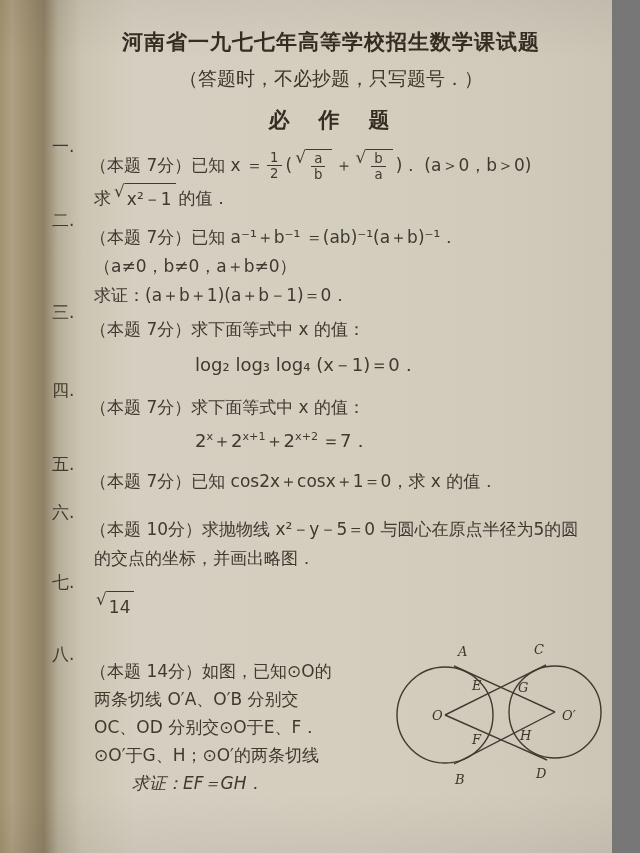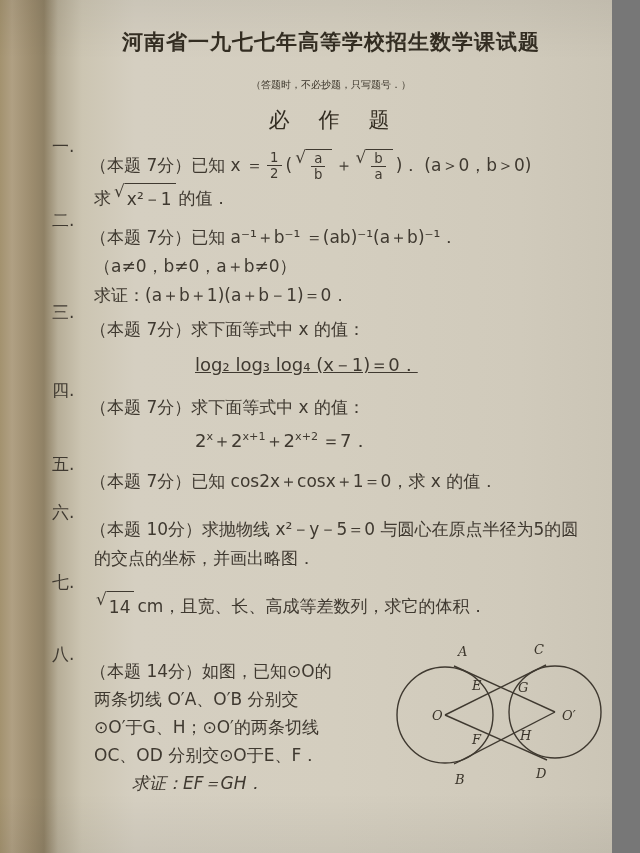--- a/index.html
+++ b/index.html
@@ -15,26 +15,26 @@
         #a3926f 0px, #b0a083 12px, #9c8c6e 32px, #8f8165 44px,
         #b7ae98 58px, #ccc5b2 82px, #d5cfc1 135px, #d4cebf 55%,
         #d0cabb 85%, #cbc5b6 100%);
   }
   .title{
     position:absolute;top:28px;left:80px;right:30px;
     text-align:center;font-size:21px;font-weight:bold;
     letter-spacing:1px;color:#332d22;
   }
   .subtitle{
-    position:absolute;top:78px;left:80px;right:30px;
-    text-align:center;font-size:10px;color:#3c362b;
+    position:absolute;top:66px;left:80px;right:30px;
+    text-align:center;font-size:19px;color:#3c362b;
   }
   .section-heading{
     position:absolute;top:106px;left:80px;right:30px;
-    text-align:center;font-size:21px;font-weight:normal;
+    text-align:center;font-size:21px;font-weight:bold;
     letter-spacing:4px;color:#332d22;
   }
   .q{
     position:absolute;left:52px;right:16px;
     display:flex;align-items:flex-start;
     font-size:17px;line-height:29px;
   }
   .q .qnum{flex:0 0 38px;white-space:nowrap;}
   .q .qbody{flex:1 1 auto;margin-top:17px;}
   .q .qline{white-space:nowrap;}
@@ -112,21 +112,21 @@
       <div class="qline">（本题 7分）已知 a⁻¹＋b⁻¹ ＝(ab)⁻¹(a＋b)⁻¹．</div>
       <div class="qline indent">（a≠0，b≠0，a＋b≠0）</div>
       <div class="qline indent">求证：(a＋b＋1)(a＋b－1)＝0．</div>
     </div>
   </div>
 
   <div class="q" style="top:298px;">
     <span class="qnum">三.</span>
     <div class="qbody">
       <div class="qline">（本题 7分）求下面等式中 x 的值：</div>
-      <div class="qline center-eq" style="margin-top:6px;text-decoration:underline;">log₂ log₃ log₄ (x－1)＝0．</div>
+      <div class="qline center-eq" style="margin-top:6px;">log₂ log₃ log₄ (x－1)＝0．</div>
     </div>
   </div>
 
   <div class="q" style="top:376px;">
     <span class="qnum">四.</span>
     <div class="qbody">
       <div class="qline">（本题 7分）求下面等式中 x 的值：</div>
       <div class="qline center-eq">
         <span>2</span><sup>x</sup><span>＋2</span><sup>x+1</sup><span>＋2</span><sup>x+2</sup><span style="margin-left:4px;">＝7．</span>
       </div>
@@ -149,32 +149,31 @@
   </div>
 
   <div class="q" style="top:568px;">
     <span class="qnum">七.</span>
     <div class="qbody">
       <div class="mathline indent">
         <span class="sqrt">
           <span class="radical">√</span>
           <span class="radicand">14</span>
         </span>
-        <span>cm，且宽、长、高成等差数列，求它的体积．</span>
       </div>
     </div>
   </div>
 
   <div class="q" style="top:640px;right:256px;line-height:28px;">
     <span class="qnum">八.</span>
     <div class="qbody">
       <div class="qline">（本题 14分）如图，已知⊙O的</div>
       <div class="qline indent">两条切线 O′A、O′B 分别交</div>
+      <div class="qline indent">OC、OD 分别交⊙O于E、F．</div>
       <div class="qline indent">⊙O′于G、H；⊙O′的两条切线</div>
-      <div class="qline indent">OC、OD 分别交⊙O于E、F．</div>
       <div class="qline" style="padding-left:42px;font-style:italic;">求证：EF＝GH．</div>
     </div>
   </div>
 
   <svg class="diagram" width="250" height="170" viewBox="0 0 250 170">
     <g fill="none" stroke="#3f3930" stroke-width="1.4">
       <circle cx="57" cy="77" r="48"></circle>
       <circle cx="167" cy="74" r="46"></circle>
       <line x1="167" y1="74" x2="66" y2="28"></line>
       <line x1="167" y1="74" x2="66" y2="126"></line>

